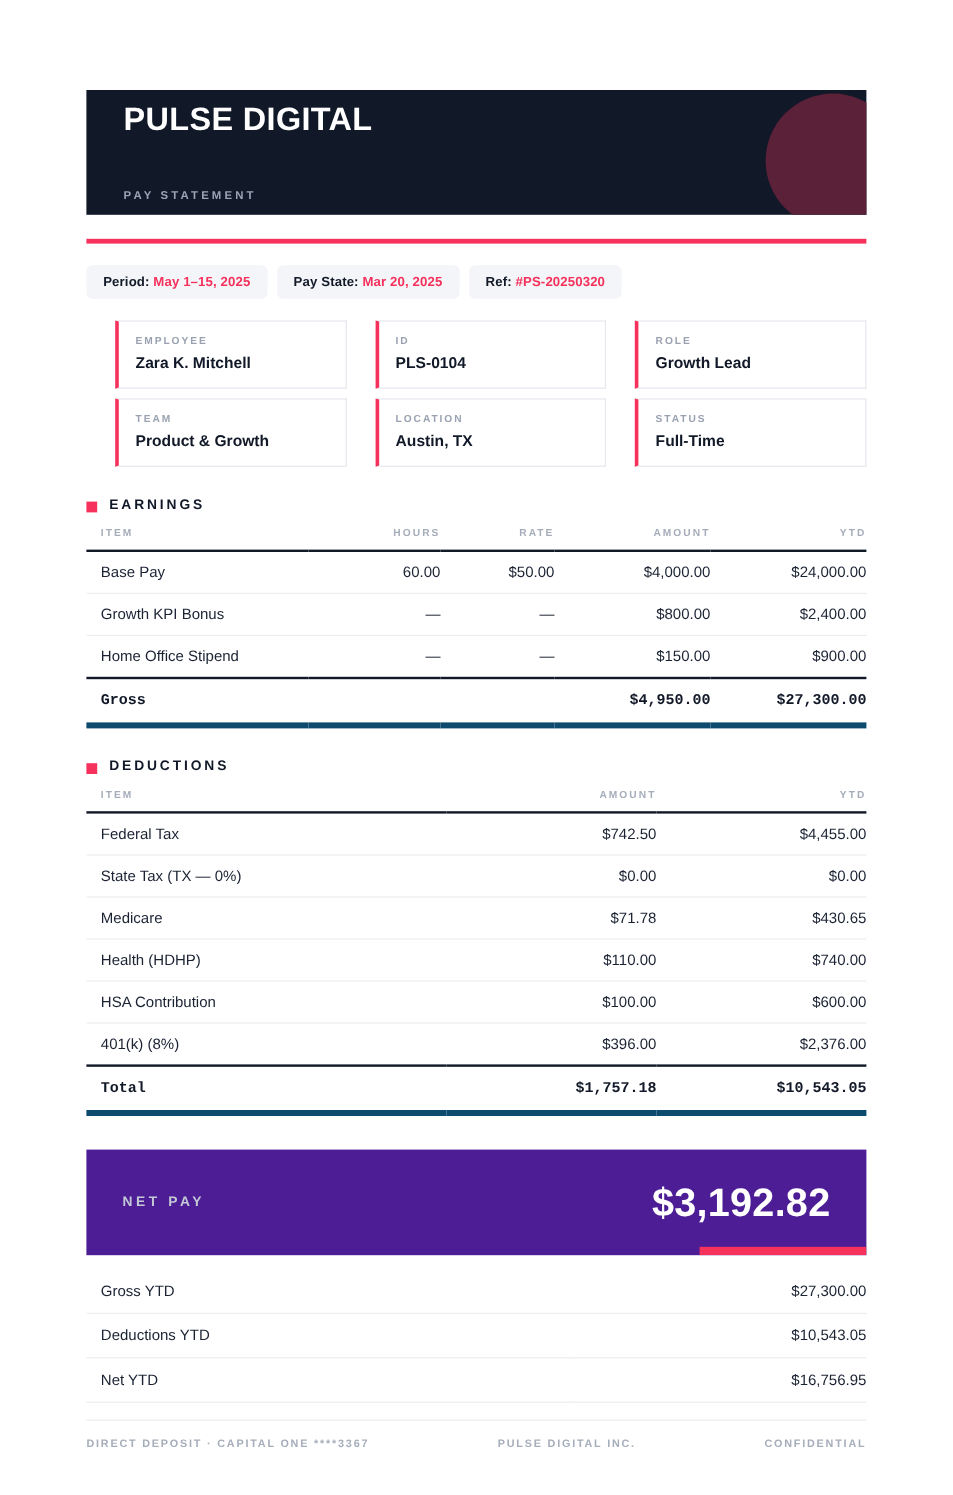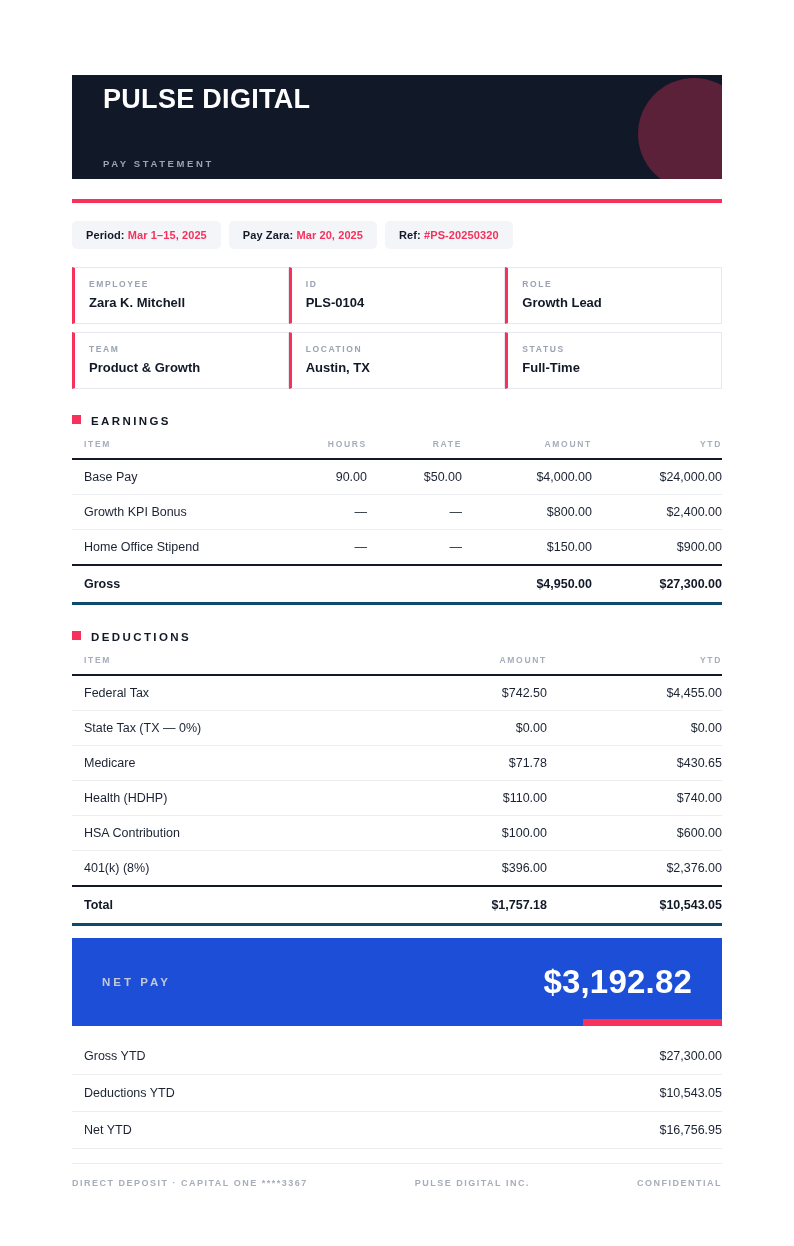--- a/index.html
+++ b/index.html
@@ -74,39 +74,40 @@
 
   
   .cards { display: flex; gap: 0; margin-top: 18px; }
   .cards.second { margin-top: 8px; }
   .card {
     flex: 1 1 0;
     border: 1px solid #e6e8ee;
     border-left: 3px solid #f5315c;
     padding: 11px 0 13px 14px;
     min-height: 56px;
+    margin-left: 24px;
   }
   .card + .card { }
   .card-label {
     font-size: 8.5px;
     font-weight: bold;
     color: #9aa2b1;
     letter-spacing: 1.6px;
   }
   .card-value {
     margin-top: 6px;
     font-size: 13px;
     font-weight: bold;
     color: #111827;
   }
 
   
   .section-head {
     display: flex;
-    align-items: flex-start;
+    align-items: flex-end;
     gap: 10px;
     margin-top: 26px;
     margin-bottom: 12px;
   }
   .section-bullet { width: 9px; height: 9px; background: #f5315c; display: block; }
   .section-title {
     font-size: 11.5px;
     font-weight: bold;
     color: #111827;
     letter-spacing: 2.4px;
@@ -129,36 +130,37 @@
     color: #1b2333;
     text-align: right;
     padding: 10px 0 10px 0;
     border-bottom: 1px solid #ebedf1;
   }
   table.tbl td.item { text-align: left; padding-left: 12px; }
   table.tbl tr.total td {
     font-weight: bold;
     color: #111827;
     border-top: 2px solid #111827;
-    border-bottom: 3px solid #0c4a6e;
+    border-bottom: 5px solid #0c4a6e;
     padding-top: 11px;
     padding-bottom: 11px;
+    font-family: Liberation Mono, monospace;
   }
   .c-hours { width: 110px; }
   .c-rate  { width: 95px; }
   .c-amt   { width: 130px; }
   .c-ytd   { width: 130px; }
   .d-amt   { width: 175px; }
   .d-ytd   { width: 175px; }
 
   
   .netpay {
     position: relative;
-    margin-top: 12px;
-    background: #1d4ed8;
+    margin-top: 28px;
+    background: #4c1d95;
     height: 88px;
     display: flex;
     align-items: center;
     justify-content: space-between;
     padding: 0 30px;
     overflow: hidden;
   }
   .netpay-label {
     font-size: 11.5px;
     font-weight: bold;
@@ -219,24 +221,24 @@
       <span class="header-circle"></span>
       <div class="brand">PULSE DIGITAL</div>
       <div class="brand-sub">PAY STATEMENT</div>
     </div>
 
     <div class="accent-rule"></div>
 
     <div class="meta-row">
       <div class="pill">
         <span>Period:</span>
-        <span class="v">Mar 1–15, 2025</span>
+        <span class="v">May 1–15, 2025</span>
       </div>
       <div class="pill">
-        <span>Pay Zara:</span>
+        <span>Pay State:</span>
         <span class="v">Mar 20, 2025</span>
       </div>
       <div class="pill">
         <span>Ref:</span>
         <span class="v">#PS-20250320</span>
       </div>
     </div>
 
     <div class="cards">
       <div class="card">
@@ -278,21 +280,21 @@
           <th class="item">ITEM</th>
           <th class="c-hours">HOURS</th>
           <th class="c-rate">RATE</th>
           <th class="c-amt">AMOUNT</th>
           <th class="c-ytd">YTD</th>
         </tr>
       </thead>
       <tbody>
         <tr>
           <td class="item">Base Pay</td>
-          <td>90.00</td>
+          <td>60.00</td>
           <td>$50.00</td>
           <td>$4,000.00</td>
           <td>$24,000.00</td>
         </tr>
         <tr>
           <td class="item">Growth KPI Bonus</td>
           <td>—</td>
           <td>—</td>
           <td>$800.00</td>
           <td>$2,400.00</td>

